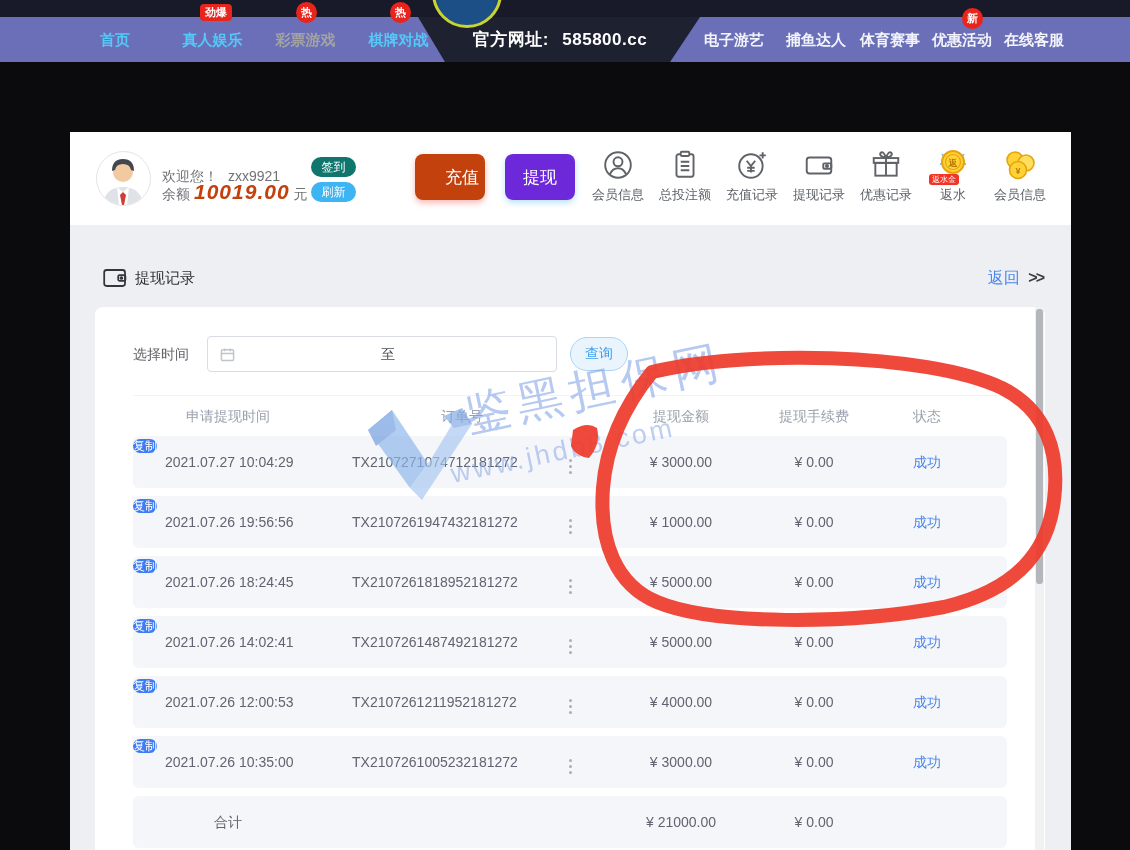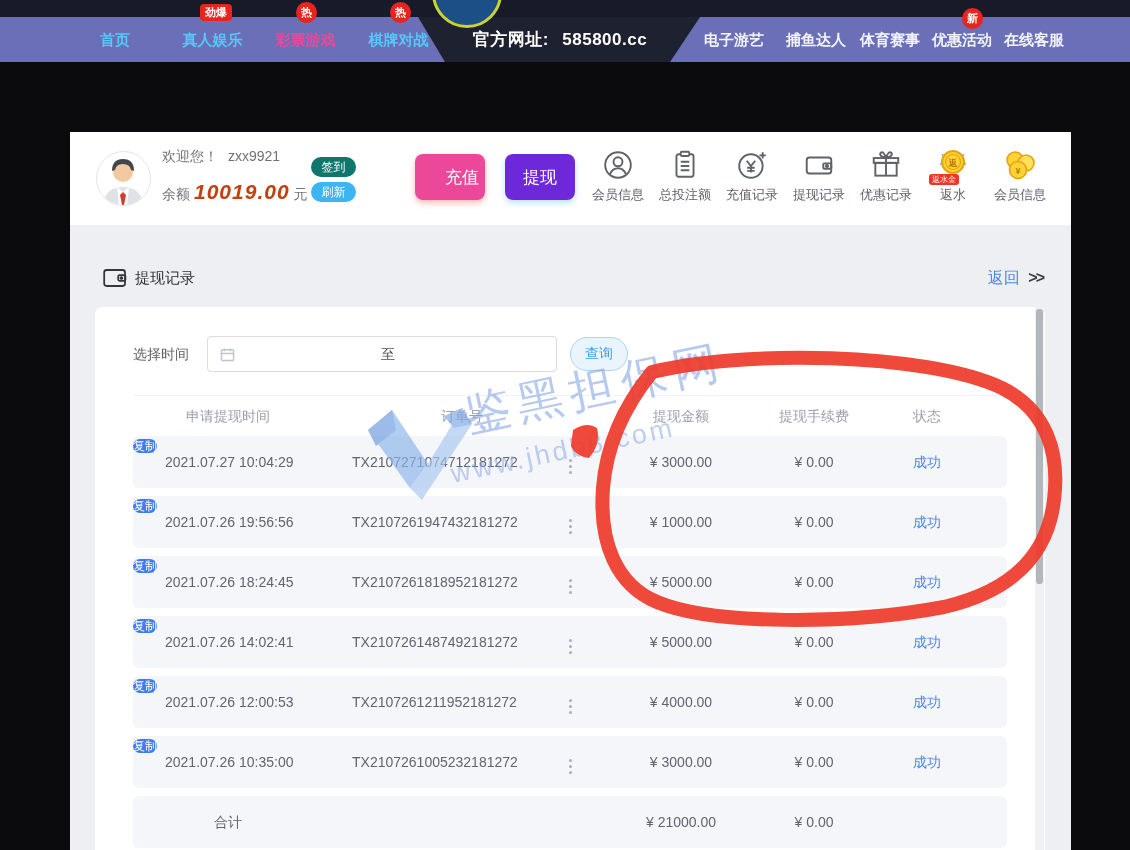--- a/index.html
+++ b/index.html
@@ -12,47 +12,47 @@
   
   .top-strip { position:absolute; left:0; top:0; width:1130px; height:17px; background:#181a29; }
   .logo-circle {
     position:absolute; left:432px; top:-42px; width:70px; height:70px; border-radius:50%;
     background:radial-gradient(circle at 50% 60%, #1c4f86 0 55%, #123c6a 70%, #0e2c50 100%);
     border:3px solid #c9d42f; z-index:5;
   }
   .navbar { position:absolute; left:0; top:17px; width:1130px; height:45px; background:#6a6fb7; }
   .nav-item { position:absolute; top:17px; height:45px; line-height:45px; text-align:center;
     font-size:15px; font-weight:bold; cursor:pointer; z-index:4; }
-  .c-cyan { color:#55c8f8; } .c-yellow { color:#ec4899; } .c-white { color:#f3f4fb; }
+  .c-cyan { color:#55c8f8; } .c-yellow { color:#a3a3a3; } .c-white { color:#f3f4fb; }
   .nav-center {
     position:absolute; left:408px; top:17px; width:302px; height:45px; background:#1e2130;
     clip-path:polygon(10px 0, 292px 0, 262px 45px, 37px 45px); z-index:3;
   }
   .official { position:absolute; left:430px; top:17px; width:260px; height:45px; line-height:45px;
     text-align:center; color:#fff; font-size:17px; font-weight:bold; z-index:4; letter-spacing:.5px;}
   .badge-pill { position:absolute; background:#e8241d; color:#fff; font-size:11px; font-weight:bold;
     border-radius:4px; padding:2px 5px; z-index:6; line-height:13px;}
   .badge-round { position:absolute; width:21px; height:21px; border-radius:50%; background:#e8241d;
     color:#fff; font-size:11px; font-weight:bold; text-align:center; line-height:21px; z-index:6; }
   
   .panel { position:absolute; left:70px; top:132px; width:1001px; height:718px; background:#edeff2; }
   .userbar { position:absolute; left:0; top:0; width:1001px; height:93px; background:#fff; }
   .avatar { position:absolute; left:26px; top:19px; width:55px; height:55px; border-radius:50%;
     background:#fff; border:1px solid #e4e4e4; overflow:hidden; }
-  .welcome { position:absolute; left:92px; top:16px; font-size:14px; color:#6f7277; }
+  .welcome { position:absolute; left:92px; top:36px; font-size:14px; color:#6f7277; }
   .welcome b { font-weight:normal; margin-left:10px; }
   .balance-row { position:absolute; left:92px; top:48px; font-size:14px; color:#6f7277; }
   .balance-num { color:#c2410c; font-size:21px; font-weight:bold; font-style:italic; margin:0 4px; letter-spacing:1px;}
   .mini-badge { position:absolute; left:241px; width:45px; height:20px; border-radius:10px; color:#fff;
     font-size:12px; text-align:center; line-height:20px; cursor:pointer; }
   .b-sign { top:25px; background:#0f766e; }
   .b-refresh { top:50px; background:#3db5f2; }
   .act-btn { position:absolute; top:22px; width:70px; height:46px; border:none; border-radius:8px;
     color:#fff; font-size:17px; cursor:pointer; font-family:inherit; }
-  .btn-recharge { left:345px; background:#ec4899; box-shadow:0 3px 6px rgba(239,57,46,.35);padding-left:24px;}
+  .btn-recharge { left:345px; background:#c2410c; box-shadow:0 3px 6px rgba(239,57,46,.35);padding-left:24px;}
   .btn-withdraw { left:435px; background:#6d28d9; box-shadow:0 3px 6px rgba(61,181,242,.35);}
   .shortcuts { position:absolute; left:516px; top:15px; display:flex; gap:3px; }
   .shortcut { width:64px; text-align:center; cursor:pointer; }
   .shortcut .ic { height:36px; display:flex; align-items:center; justify-content:center; position:relative;}
   .shortcut .lb { font-size:13px; color:#5a5e66; margin-top:3px; white-space:nowrap; }
   .rs-banner { position:absolute; left:8px; bottom:-2px; background:#f23426; color:#fff; font-size:8px;
     border-radius:3px; padding:0 3px; line-height:11px; }
   
   .sec-title { position:absolute; left:33px; top:136px; display:flex; align-items:center; gap:8px;
     font-size:15px; color:#303133; }

